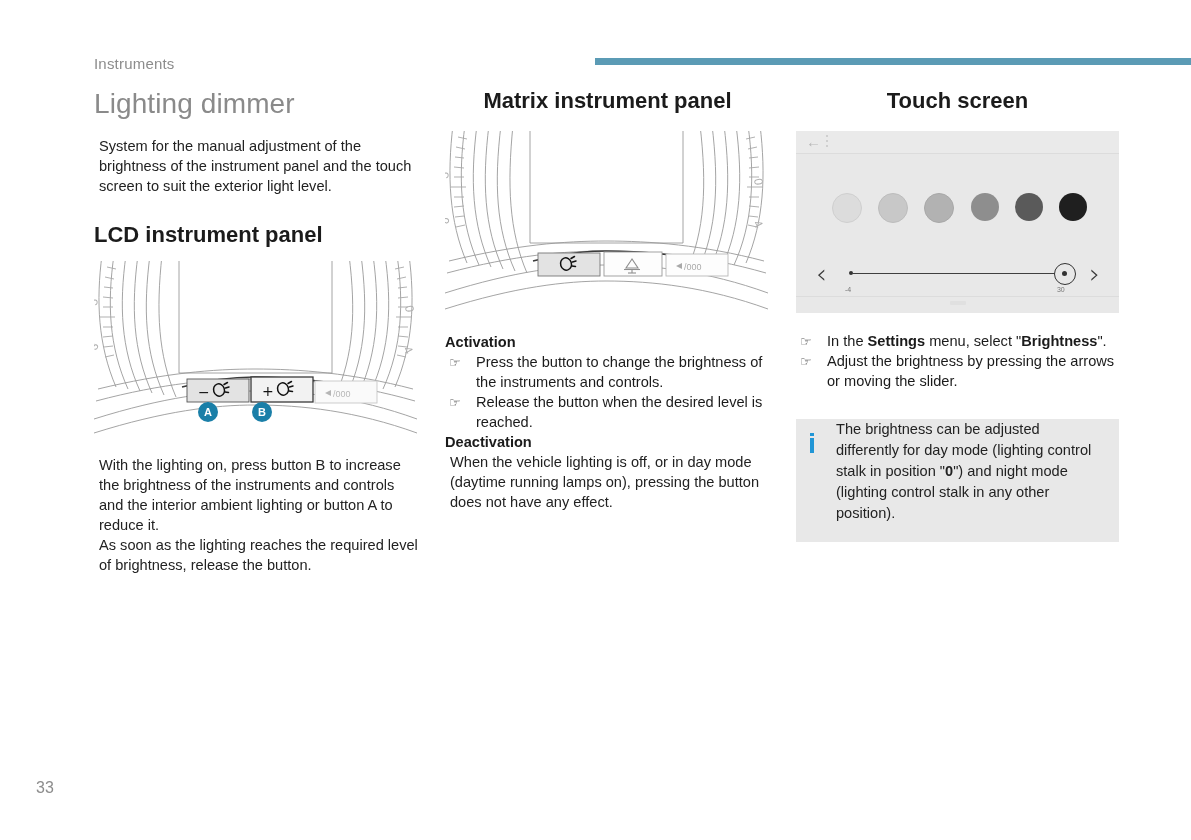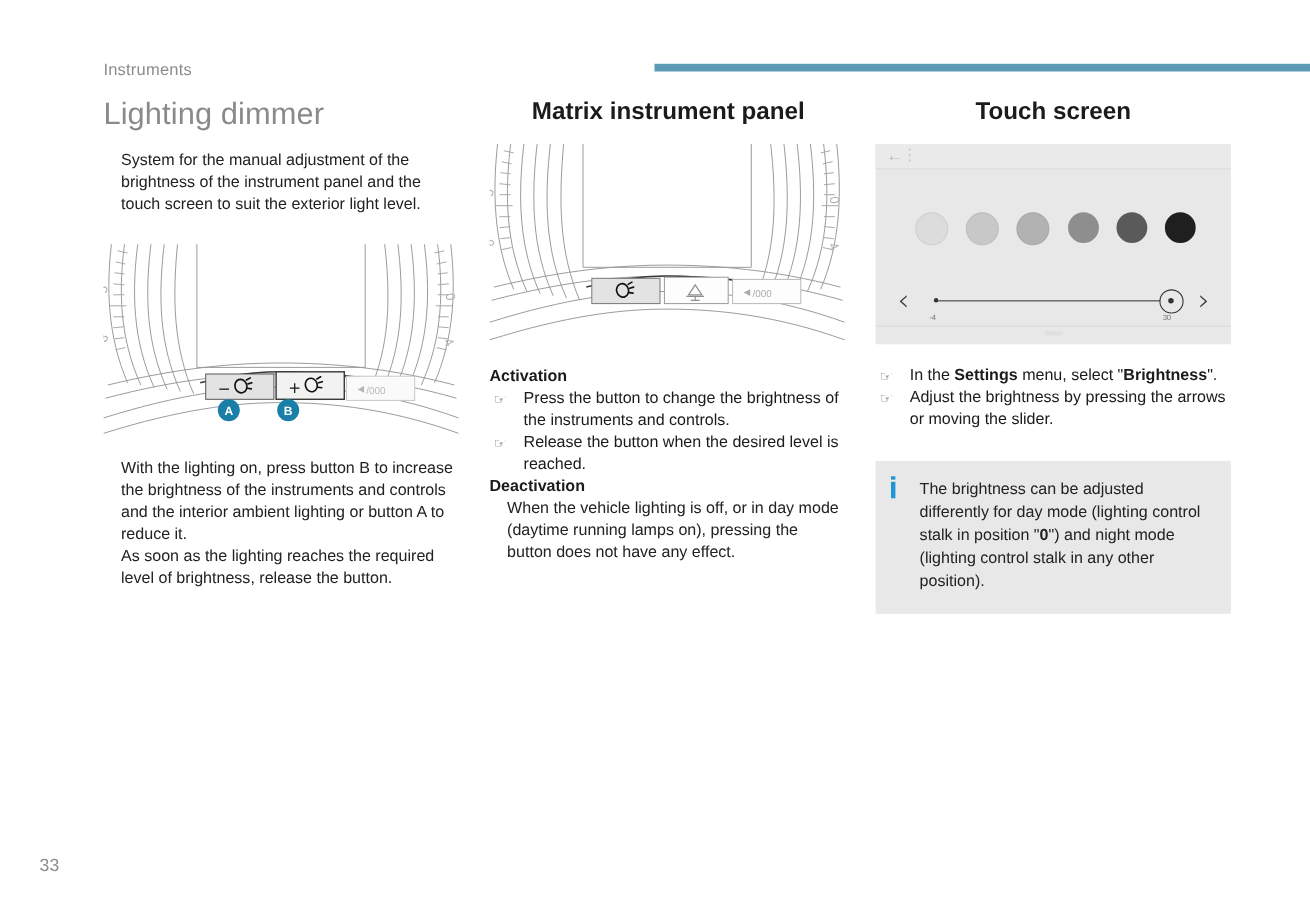--- a/index.html
+++ b/index.html
@@ -54,21 +54,21 @@
   h2.sect-title {
     margin: 0 0 14px 0;
     font-size: 22px;
     font-weight: bold;
     color: #1b1b1b;
     line-height: 1.15;
   }
   h2.sect-title.mid { margin-bottom: 18px; text-align: center; }
 
   p.body {
-    margin: 0 0 0 16px;
+    margin: 0 0 0 5px;
     font-size: 14.6px;
     line-height: 20px;
     color: #222;
   }
   p.body + p.body { margin-top: 0; }
 
   h3.sub {
     margin: 0;
     font-size: 14.6px;
     font-weight: bold;
@@ -229,21 +229,21 @@
     top: 4px;
     width: 16px; height: 4px;
     background: #e0e0e0;
     border-radius: 1px;
   }
 
   
   #info-note {
     margin-top: 28px;
     background: #e8e8e8;
-    padding: 16px 16px 18px 16px;
+    padding: 0 16px 18px 16px;
     position: relative;
     width: 291px;
     box-sizing: content-box;
   }
   #info-note .note-bar {
     position: absolute;
     left: 14px;
     top: 19px;
     width: 4px;
     height: 15px;
@@ -278,20 +278,21 @@
 
 <div id="header-rule"></div>
 <div id="breadcrumb">Instruments</div>
 
 <div class="col" id="col-left">
 
   <h1 class="page-title">Lighting dimmer</h1>
 
   <p class="body" style="margin-bottom:26px;">System for the manual adjustment of the brightness of the instrument panel and the touch screen to suit the exterior light level.</p>
 
+  <h2 class="sect-title">LCD instrument panel</h2>
 
   <div class="illus" id="lcd-illus">
     <svg width="323" height="180" viewBox="0 0 323 180" xmlns="http://www.w3.org/2000/svg">
       <g fill="none" stroke="#9a9a9a" stroke-width="0.9">
 
         <path d="M8,-6 C2,40 4,84 22,126"></path>
         <path d="M20,-6 C13,42 15,86 34,128"></path>
         <path d="M32,-6 C25,44 27,88 46,130"></path>
         <path d="M44,-6 C37,46 39,90 58,132"></path>
         <path d="M56,-6 C49,48 51,92 70,134"></path>

